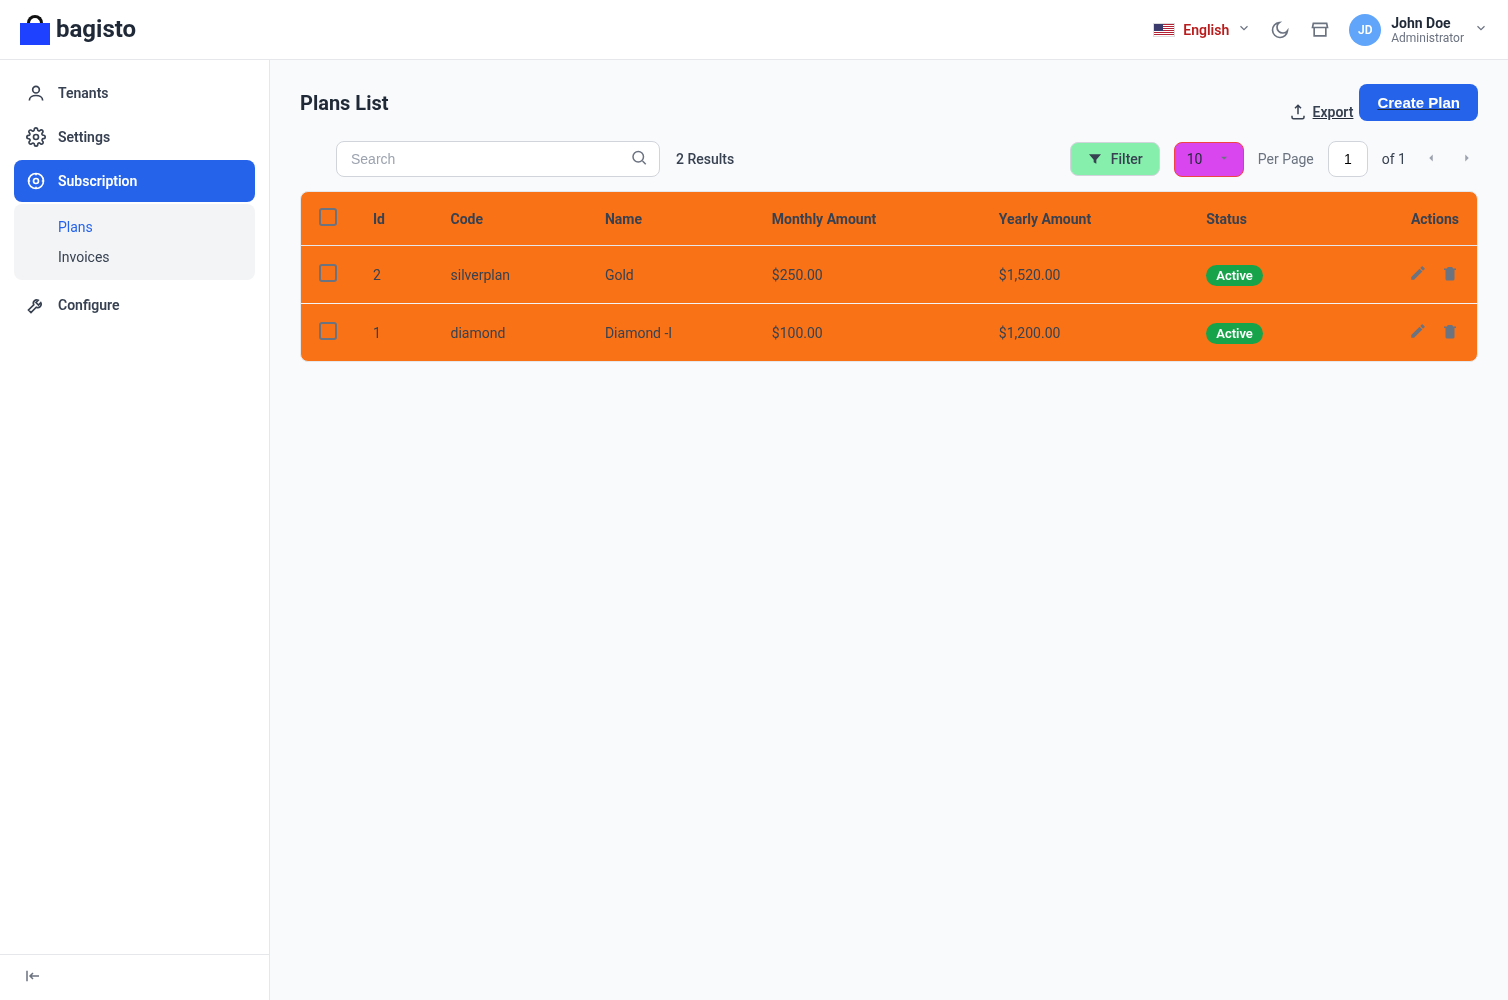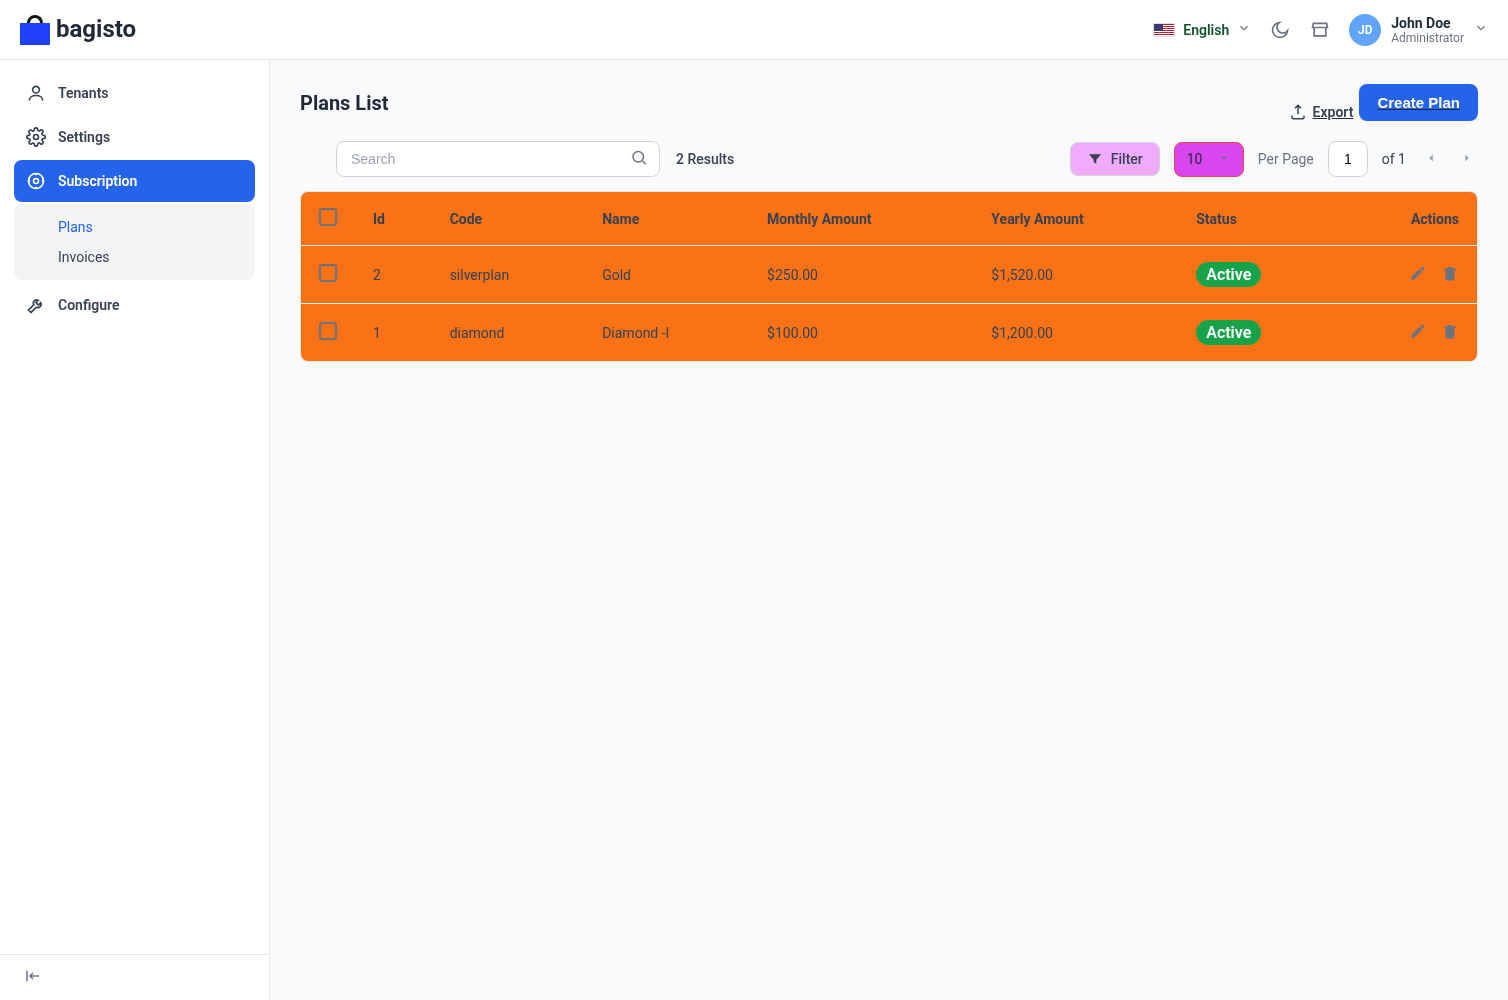--- a/index.html
+++ b/index.html
@@ -5,21 +5,21 @@
   * { box-sizing: border-box; margin: 0; padding: 0; }
   body { font-family: -apple-system, BlinkMacSystemFont, "Segoe UI", Roboto, sans-serif; color: #1f2937; background: #fff; font-size: 14px; }
   
   
   .header { height: 60px; border-bottom: 1px solid #e5e7eb; display: flex; align-items: center; justify-content: space-between; padding: 0 20px; }
   .logo { display: flex; gap: 6px; font-size: 24px; font-weight: 700; color: #1f2937; }
   .logo-icon { width: 30px; height: 30px; position: relative; }
   .logo-icon .bag { position:absolute; bottom:0; left:0; width:30px; height:22px; background:#1e40ff; }
   .logo-icon .handle { position:absolute; top:0; left:7px; width:16px; height:12px; border:3px solid #111; border-bottom:none; border-radius: 10px 10px 0 0; }
   .header-right { display: flex; align-items: center; gap: 18px; }
-  .lang { display:flex; align-items:center; gap:8px; font-weight:600; color:#14532d; }
+  .lang { display:flex; align-items:center; gap:8px; font-weight:600; color:#b91c1c; }
   .flag { width:22px; height:14px; background: linear-gradient(to bottom, #b22234 0%, #b22234 8%, #fff 8%, #fff 16%, #b22234 16%, #b22234 24%, #fff 24%, #fff 32%, #b22234 32%, #b22234 40%, #fff 40%, #fff 48%, #b22234 48%, #b22234 56%, #fff 56%, #fff 64%, #b22234 64%, #b22234 72%, #fff 72%, #fff 80%, #b22234 80%, #b22234 88%, #fff 88%, #fff 100%); position:relative; border:1px solid #ddd;}
   .flag::before { content:""; position:absolute; top:0; left:0; width:9px; height:7px; background:#3c3b6e; }
   .hicon { width:22px; height:22px; display:flex; align-items:center; justify-content:center; color:#6b7280; cursor:pointer; }
   .hicon svg { width:20px; height:20px; }
   .avatar { width:32px; height:32px; border-radius:50%; background:#60a5fa; color:#fff; display:flex; align-items:center; justify-content:center; font-size:12px; font-weight:600; }
   .userbox { display:flex; align-items:center; gap:10px; }
   .user-meta { text-align:left; }
   .user-name { font-weight:700; font-size:14px; color:#1f2937; }
   .user-role { font-size:12px; color:#6b7280; }
   .chev { color:#6b7280; }
@@ -53,39 +53,39 @@
   
   .toolbar { display:flex; justify-content:space-between; align-items:center; margin-bottom:14px; }
   .tb-left { display:flex; align-items:center; gap:16px; }
   .search-wrap { position:relative; width:360px;padding-left:36px; }
   .search-input { width:100%; padding:9px 40px 9px 14px; border:1px solid #d1d5db; border-radius:8px; background:#fff; font-size:14px; }
   .search-input::placeholder { color:#9ca3af; }
   .search-ic { position:absolute; right:12px; top:50%; transform:translateY(-50%); color:#6b7280; }
   .search-ic svg { width:18px; height:18px; }
   .results-txt { color:#374151; font-weight:500; }
   .tb-right { display:flex; align-items:center; gap:14px; }
-  .filter-btn { display:flex; align-items:center; gap:8px; border:1px solid #d1d5db; background:#f0abfc; border-radius:8px; padding:8px 16px; font-weight:500; color:#374151; cursor:pointer; }
+  .filter-btn { display:flex; align-items:center; gap:8px; border:1px solid #d1d5db; background:#86efac; border-radius:8px; padding:8px 16px; font-weight:500; color:#374151; cursor:pointer; }
   .filter-btn svg { width:16px; height:16px; }
   .perpage-sel { border:1px solid #ef4444; background:#d946ef; border-radius:8px; padding:8px 12px; display:flex; align-items:center; gap:10px; cursor:pointer; min-width:70px; justify-content:space-between; }
   .pp-label { color:#6b7280; }
   .page-input { border:1px solid #d1d5db; background:#fff; border-radius:8px; width:40px; height:36px; text-align:center; font-size:14px; }
   .of-txt { color:#374151; }
   .nav-arrow { color:#9ca3af; cursor:pointer; padding:0 4px; }
   .nav-arrow svg { width:14px; height:14px; }
 
   
   .table-card { background:#f97316; border:1px solid #e5e7eb; border-radius:8px; overflow:hidden; }
   table { width:100%; border-collapse:collapse; }
   thead th { text-align:left; padding:16px 18px; font-weight:700; color:#374151; border-bottom:1px solid #e5e7eb; font-size:14px; }
   thead th:last-child { text-align:right; }
   tbody td { padding:18px; border-bottom:1px solid #f3f4f6; color:#374151; vertical-align:middle; }
   tbody tr:last-child td { border-bottom:none; }
   tbody td:last-child { text-align:right; }
   .cbx { width:18px; height:18px; border:2px solid #6b7280; border-radius:3px; display:inline-block; cursor:pointer; }
-  .badge { background:#16a34a; color:#fff; padding:3px 10px; border-radius:999px; font-size:16px; font-weight:600; }
+  .badge { background:#16a34a; color:#fff; padding:3px 10px; border-radius:999px; font-size:13px; font-weight:600; }
   .row-actions { display:inline-flex; gap:14px; align-items:center; }
   .row-actions .ic { color:#6b7280; cursor:pointer; }
   .row-actions .ic svg { width:18px; height:18px; }
 </style>
 </head>
 <body>
 
 <header class="header">
   <div class="logo">
     <span class="logo-icon">

